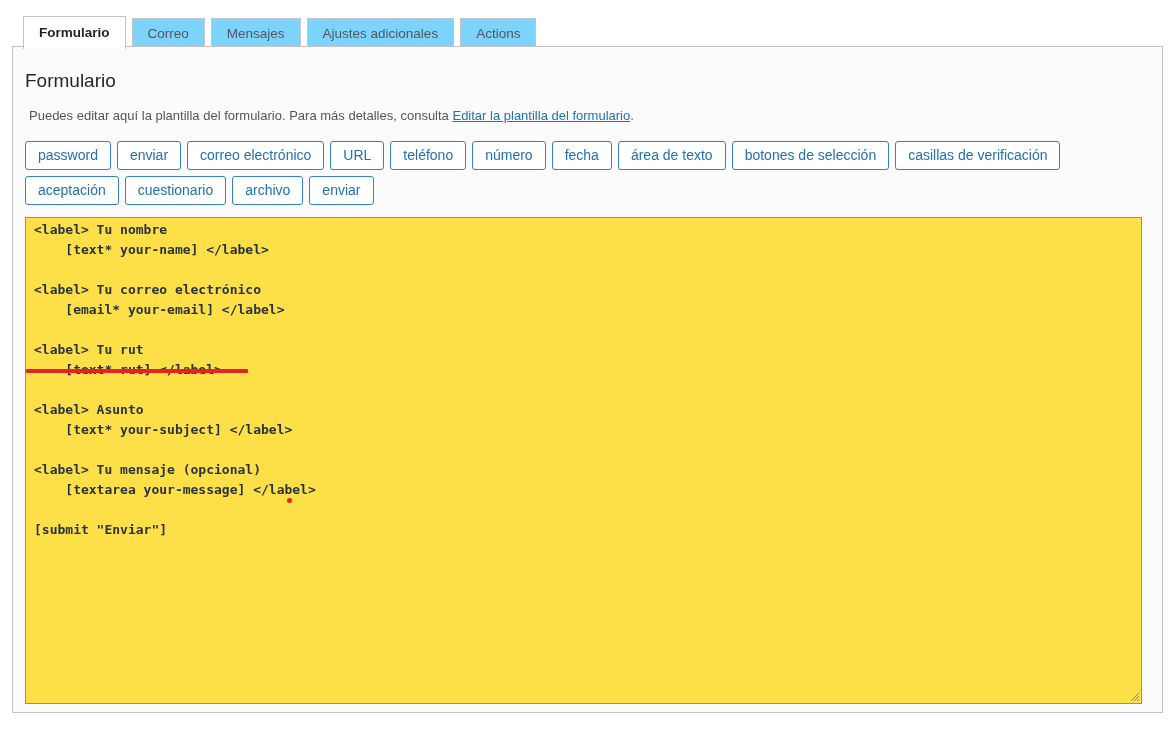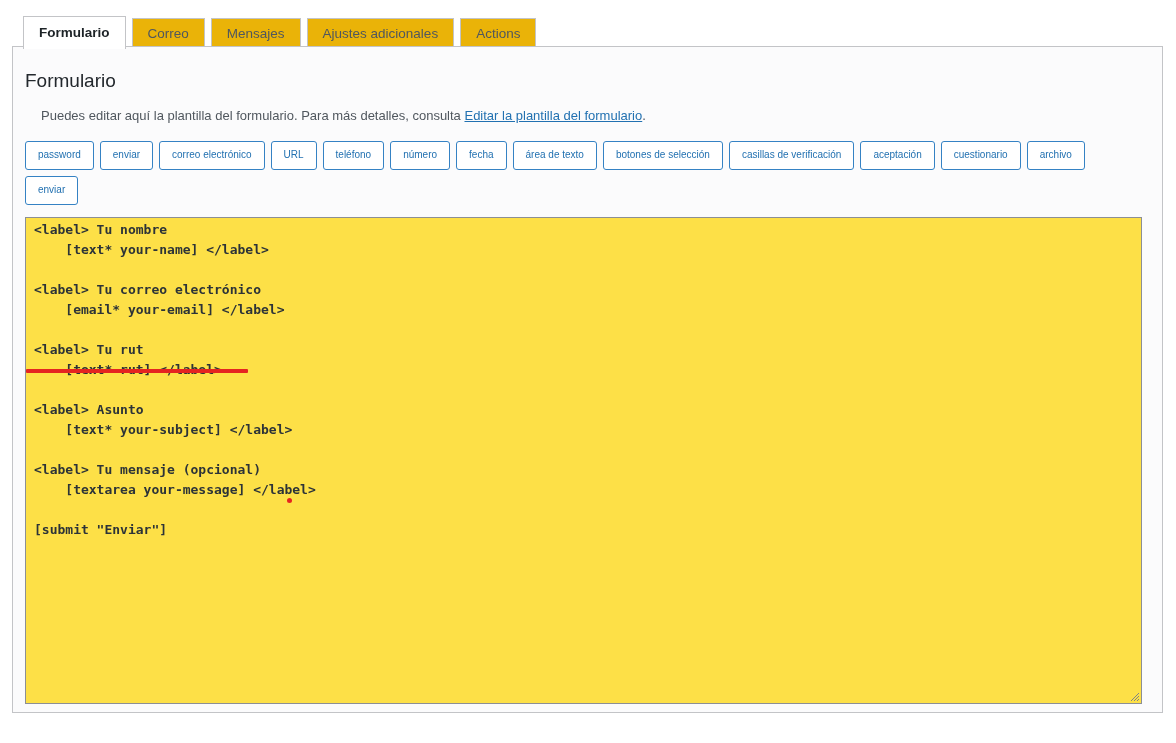--- a/index.html
+++ b/index.html
@@ -30,21 +30,21 @@
   }
   .tab-strip-inner {
     position: absolute;
     left: 23px;
     top: 16px;
     display: flex;
     align-items: flex-end;
     gap: 0px;
   }
   .tab {
-    background: #eab308;
+    background: #7dd3fc;
     border: 1px solid #c3c4c7;
     border-bottom: none;
     color: #50575e;
     font-size: 13.5px;
     line-height: 1;
     padding: 9px 15px 10px 15px;
     margin-right: 6px;
     position: relative;
     white-space: nowrap;
     box-sizing: border-box;
@@ -94,42 +94,42 @@
     font-size: 19px;
     font-weight: normal;
     color: #23282d;
     margin: 0 0 12px 0;
     line-height: 1.3;
     padding-left: 0;
   }
   .section-desc {
     font-size: 13px;
     color: #50575e;
-    margin: 0 0 16px 16px;
+    margin: 0 0 16px 4px;
     line-height: 1.5;
   }
   .section-desc a {
     color: #2271b1;
     text-decoration: underline;
   }
 
   
   .tag-buttons {
     display: flex;
     flex-wrap: wrap;
     gap: 6px 6px;
     max-width: 1120px;
     margin-bottom: 12px;
   }
   .tag-btn {
     background: #ffffff;
     border: 1px solid #3582c4;
     border-radius: 3px;
     color: #2271b1;
-    font-size: 10px;
+    font-size: 14px;
     line-height: 1;
     padding: 8px 12px 9px 12px;
     cursor: pointer;
     white-space: nowrap;
     box-sizing: border-box;
     height: 29px;
     display: flex;
     align-items: center;
     font-family: "Liberation Sans", sans-serif;
   }

